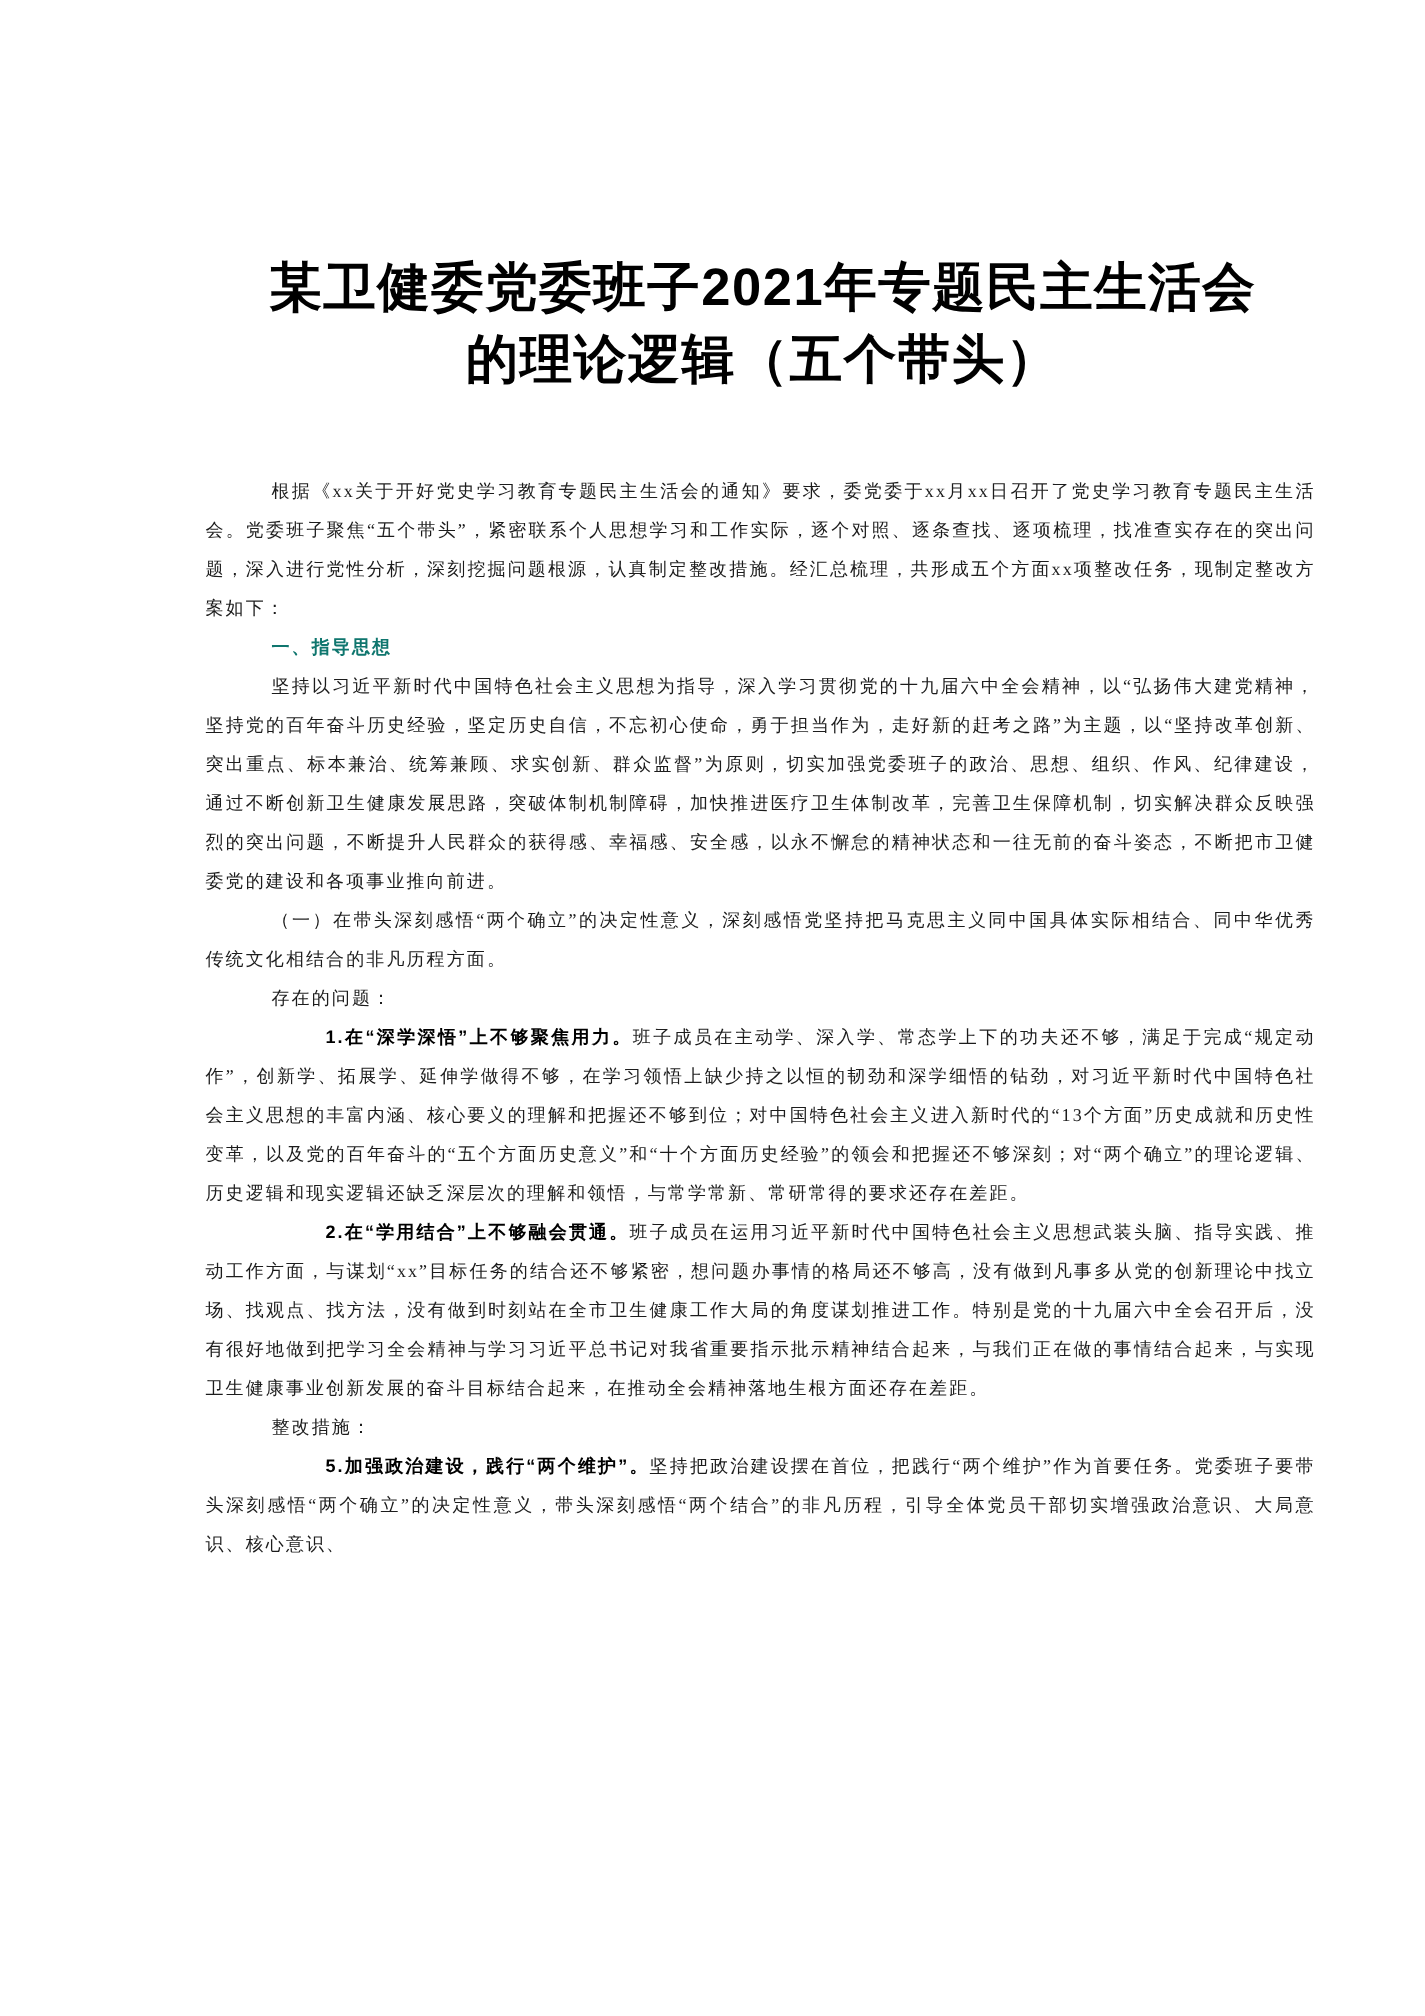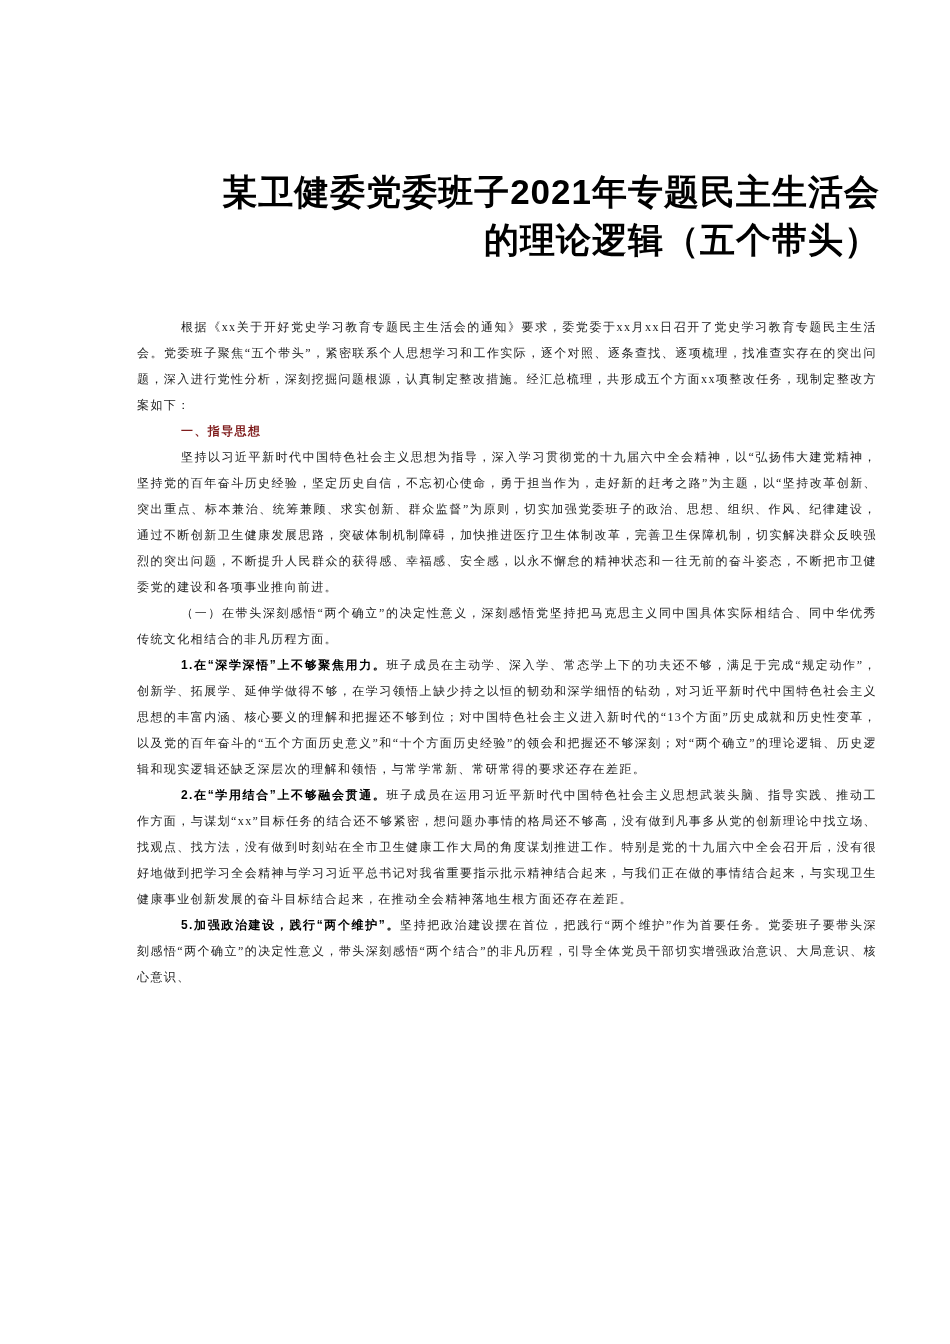--- a/index.html
+++ b/index.html
@@ -17,60 +17,63 @@
     padding: 168px 70px 0 137px;
     color: #1c1c1c;
     font-family: "Liberation Serif", "DejaVu Serif", serif;
   }
   .doc-title {
     margin: 0 0 50px 0;
     font-family: "Liberation Sans", "DejaVu Sans", sans-serif;
     font-weight: bold;
     font-size: 35px;
     line-height: 48px;
-    text-align: right;
+    text-align: center;
     color: #000000;
     letter-spacing: 1px;
   }
   .doc-title span { display: block; }
   .doc-body {
     width: 740px;
   }
   p.para {
     margin: 0;
     font-size: 12px;
     line-height: 26px;
     letter-spacing: 1.4px;
     text-align: justify;
     text-indent: 44px;
   }
   p.para.heading {
     font-family: "Liberation Sans", "DejaVu Sans", sans-serif;
     font-weight: bold;
-    color: #7f1d1d;
+    color: #0f766e;
   }
   .lead {
     font-family: "Liberation Sans", "DejaVu Sans", sans-serif;
     font-weight: bold;
     color: #000000;
+    margin-left: 36px;
   }
 </style>
 </head>
 <body>
 
 <div class="page">
 
   <h1 class="doc-title">
     <span>某卫健委党委班子2021年专题民主生活会</span>
     <span>的理论逻辑（五个带头）</span>
   </h1>
 
   <div class="doc-body">
       <p class="para">根据《xx关于开好党史学习教育专题民主生活会的通知》要求，委党委于xx月xx日召开了党史学习教育专题民主生活会。党委班子聚焦“五个带头”，紧密联系个人思想学习和工作实际，逐个对照、逐条查找、逐项梳理，找准查实存在的突出问题，深入进行党性分析，深刻挖掘问题根源，认真制定整改措施。经汇总梳理，共形成五个方面xx项整改任务，现制定整改方案如下：</p>
       <p class="para heading">一、指导思想</p>
       <p class="para">坚持以习近平新时代中国特色社会主义思想为指导，深入学习贯彻党的十九届六中全会精神，以“弘扬伟大建党精神，坚持党的百年奋斗历史经验，坚定历史自信，不忘初心使命，勇于担当作为，走好新的赶考之路”为主题，以“坚持改革创新、突出重点、标本兼治、统筹兼顾、求实创新、群众监督”为原则，切实加强党委班子的政治、思想、组织、作风、纪律建设，通过不断创新卫生健康发展思路，突破体制机制障碍，加快推进医疗卫生体制改革，完善卫生保障机制，切实解决群众反映强烈的突出问题，不断提升人民群众的获得感、幸福感、安全感，以永不懈怠的精神状态和一往无前的奋斗姿态，不断把市卫健委党的建设和各项事业推向前进。</p>
       <p class="para">（一）在带头深刻感悟“两个确立”的决定性意义，深刻感悟党坚持把马克思主义同中国具体实际相结合、同中华优秀传统文化相结合的非凡历程方面。</p>
+      <p class="para">存在的问题：</p>
       <p class="para"><b class="lead">1.在“深学深悟”上不够聚焦用力。</b>班子成员在主动学、深入学、常态学上下的功夫还不够，满足于完成“规定动作”，创新学、拓展学、延伸学做得不够，在学习领悟上缺少持之以恒的韧劲和深学细悟的钻劲，对习近平新时代中国特色社会主义思想的丰富内涵、核心要义的理解和把握还不够到位；对中国特色社会主义进入新时代的“13个方面”历史成就和历史性变革，以及党的百年奋斗的“五个方面历史意义”和“十个方面历史经验”的领会和把握还不够深刻；对“两个确立”的理论逻辑、历史逻辑和现实逻辑还缺乏深层次的理解和领悟，与常学常新、常研常得的要求还存在差距。</p>
       <p class="para"><b class="lead">2.在“学用结合”上不够融会贯通。</b>班子成员在运用习近平新时代中国特色社会主义思想武装头脑、指导实践、推动工作方面，与谋划“xx”目标任务的结合还不够紧密，想问题办事情的格局还不够高，没有做到凡事多从党的创新理论中找立场、找观点、找方法，没有做到时刻站在全市卫生健康工作大局的角度谋划推进工作。特别是党的十九届六中全会召开后，没有很好地做到把学习全会精神与学习习近平总书记对我省重要指示批示精神结合起来，与我们正在做的事情结合起来，与实现卫生健康事业创新发展的奋斗目标结合起来，在推动全会精神落地生根方面还存在差距。</p>
+      <p class="para">整改措施：</p>
       <p class="para"><b class="lead">5.加强政治建设，践行“两个维护”。</b>坚持把政治建设摆在首位，把践行“两个维护”作为首要任务。党委班子要带头深刻感悟“两个确立”的决定性意义，带头深刻感悟“两个结合”的非凡历程，引导全体党员干部切实增强政治意识、大局意识、核心意识、</p>
     </div>
 
 </div>
 
 </body></html>

